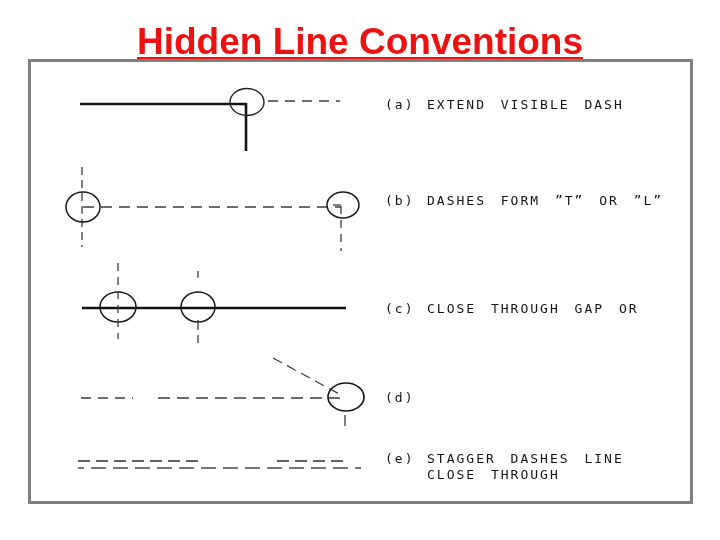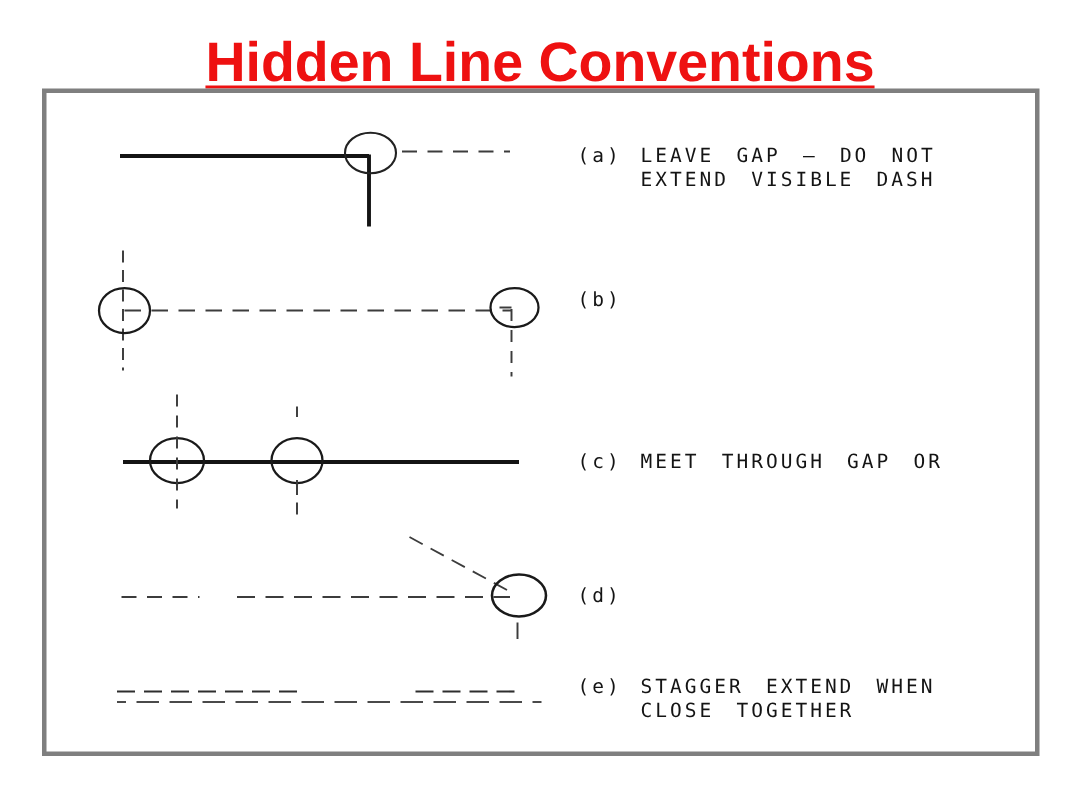--- a/index.html
+++ b/index.html
@@ -116,39 +116,42 @@
   <g>
     <path d="M78,461 H203" stroke="#2e2e2e" stroke-width="1.4" fill="none" stroke-dasharray="12 6"></path>
     <path d="M277,461 H346" stroke="#2e2e2e" stroke-width="1.4" fill="none" stroke-dasharray="12 6"></path>
     <path d="M78,468 H361" stroke="#4a4a4a" stroke-width="1.3" fill="none" stroke-dasharray="15 7" stroke-dashoffset="9"></path>
   </g>
 </svg>
 
 <div class="annotation ann-a">
   <span class="ann-label">(a)</span>
   <span class="ann-text">
-    <div>LEAVE GAP – DO NOT</div>
     <div>EXTEND VISIBLE DASH</div>
   </span>
 </div>
 
 <div class="annotation ann-b">
   <span class="ann-label">(b)</span>
+  <span class="ann-text">
+    <div>DASHES FORM ”T” OR ”L”</div>
+    <div></div>
+  </span>
 </div>
 
 <div class="annotation ann-c">
   <span class="ann-label">(c)</span>
   <span class="ann-text">
-    <div>MEET THROUGH GAP OR</div>
+    <div>CLOSE THROUGH GAP OR</div>
   </span>
 </div>
 
 <div class="annotation ann-d">
   <span class="ann-label">(d)</span>
 </div>
 
 <div class="annotation ann-e">
   <span class="ann-label">(e)</span>
   <span class="ann-text">
-    <div>STAGGER EXTEND WHEN</div>
-    <div>CLOSE TOGETHER</div>
+    <div>STAGGER DASHES LINE</div>
+    <div>CLOSE THROUGH</div>
   </span>
 </div>
 
 </body></html>

